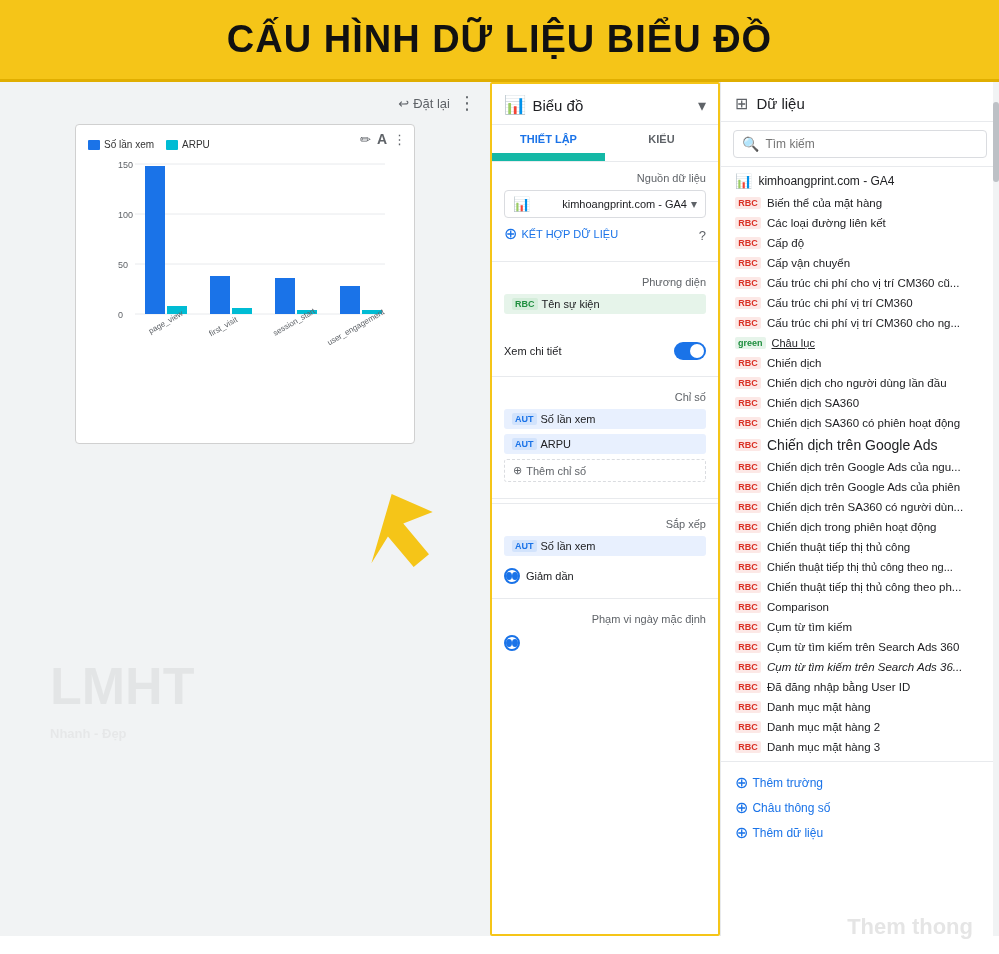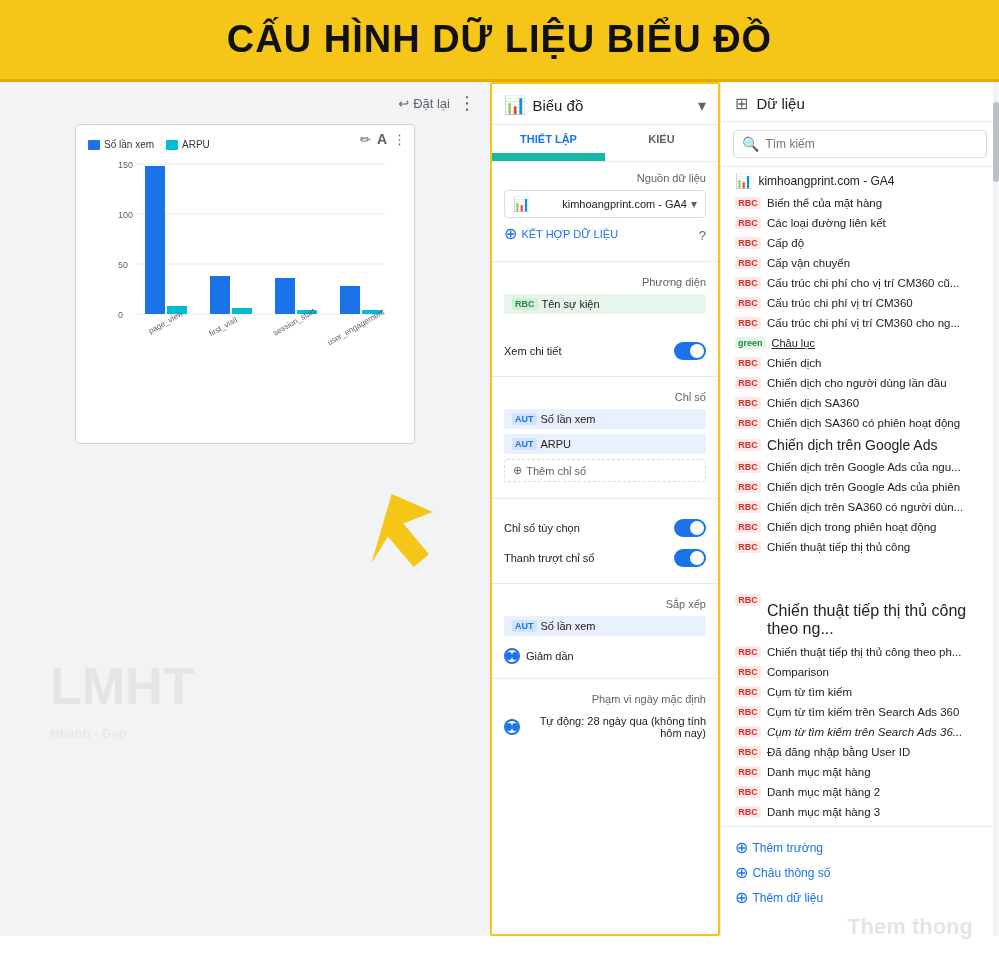--- a/index.html
+++ b/index.html
@@ -427,30 +427,20 @@
         <span>ARPU</span>
       </div>
       <div class="add-metric">
         <span>⊕</span>
         <span>Thêm chỉ số</span>
       </div>
     </div>
 
     <hr class="divider">
 
-    <div class="panel-section">
-      <div class="toggle-row">
-        <span>Chỉ số tùy chọn</span>
-        <div class="toggle on"></div>
-      </div>
-      <div class="toggle-row">
-        <span>Thanh trượt chỉ số</span>
-        <div class="toggle on"></div>
-      </div>
-    </div>
 
     <hr class="divider">
 
     <div class="panel-section">
       <div class="section-label">Sắp xếp</div>
       <div class="chip-sort">
         <span class="chip-badge" style="font-size:9px; color:#1a73e8; font-weight:700; background:#d2e3fc; padding:1px 3px; border-radius:2px;">AUT</span>
         <span>Số lần xem</span>
       </div>
       <div class="radio-row">
@@ -462,21 +452,20 @@
     </div>
 
     <hr class="divider">
 
     <div class="panel-section">
       <div class="section-label">Phạm vi ngày mặc định</div>
       <div class="radio-row">
         <div class="radio-circle selected">
             <div style="width:8px;height:8px;background:#1a73e8;border-radius:50%;"></div>
           </div>
-        <span>Tự động: 28 ngày qua (không tính hôm nay)</span>
       </div>
     </div>
   </div>
 
   <div class="right-panel" style="position:relative;">
     <div class="right-header">
       <span style="color:#5f6368; font-size:16px;">⊞</span>
       <span class="right-header-title">Dữ liệu</span>
     </div>
 
@@ -561,21 +550,21 @@
         <div class="data-item">
       <span class="data-badge badge-rbc">RBC</span>
       <span style="font-size:11.5px;">Chiến dịch trong phiên hoạt động</span>
     </div>
         <div class="data-item">
       <span class="data-badge badge-rbc">RBC</span>
       <span style="font-size:11.5px;">Chiến thuật tiếp thị thủ công</span>
     </div>
         <div class="data-item">
       <span class="data-badge badge-rbc">RBC</span>
-      <span style="font-size:16px;margin-top:41px;">Chiến thuật tiếp thị thủ công theo ng...</span>
+      <span style="font-size:11px;">Chiến thuật tiếp thị thủ công theo ng...</span>
     </div>
         <div class="data-item">
       <span class="data-badge badge-rbc">RBC</span>
       <span style="font-size:11.5px;">Chiến thuật tiếp thị thủ công theo ph...</span>
     </div>
         <div class="data-item">
       <span class="data-badge badge-rbc">RBC</span>
       <span style="font-size:11.5px;">Comparison</span>
     </div>
         <div class="data-item">

